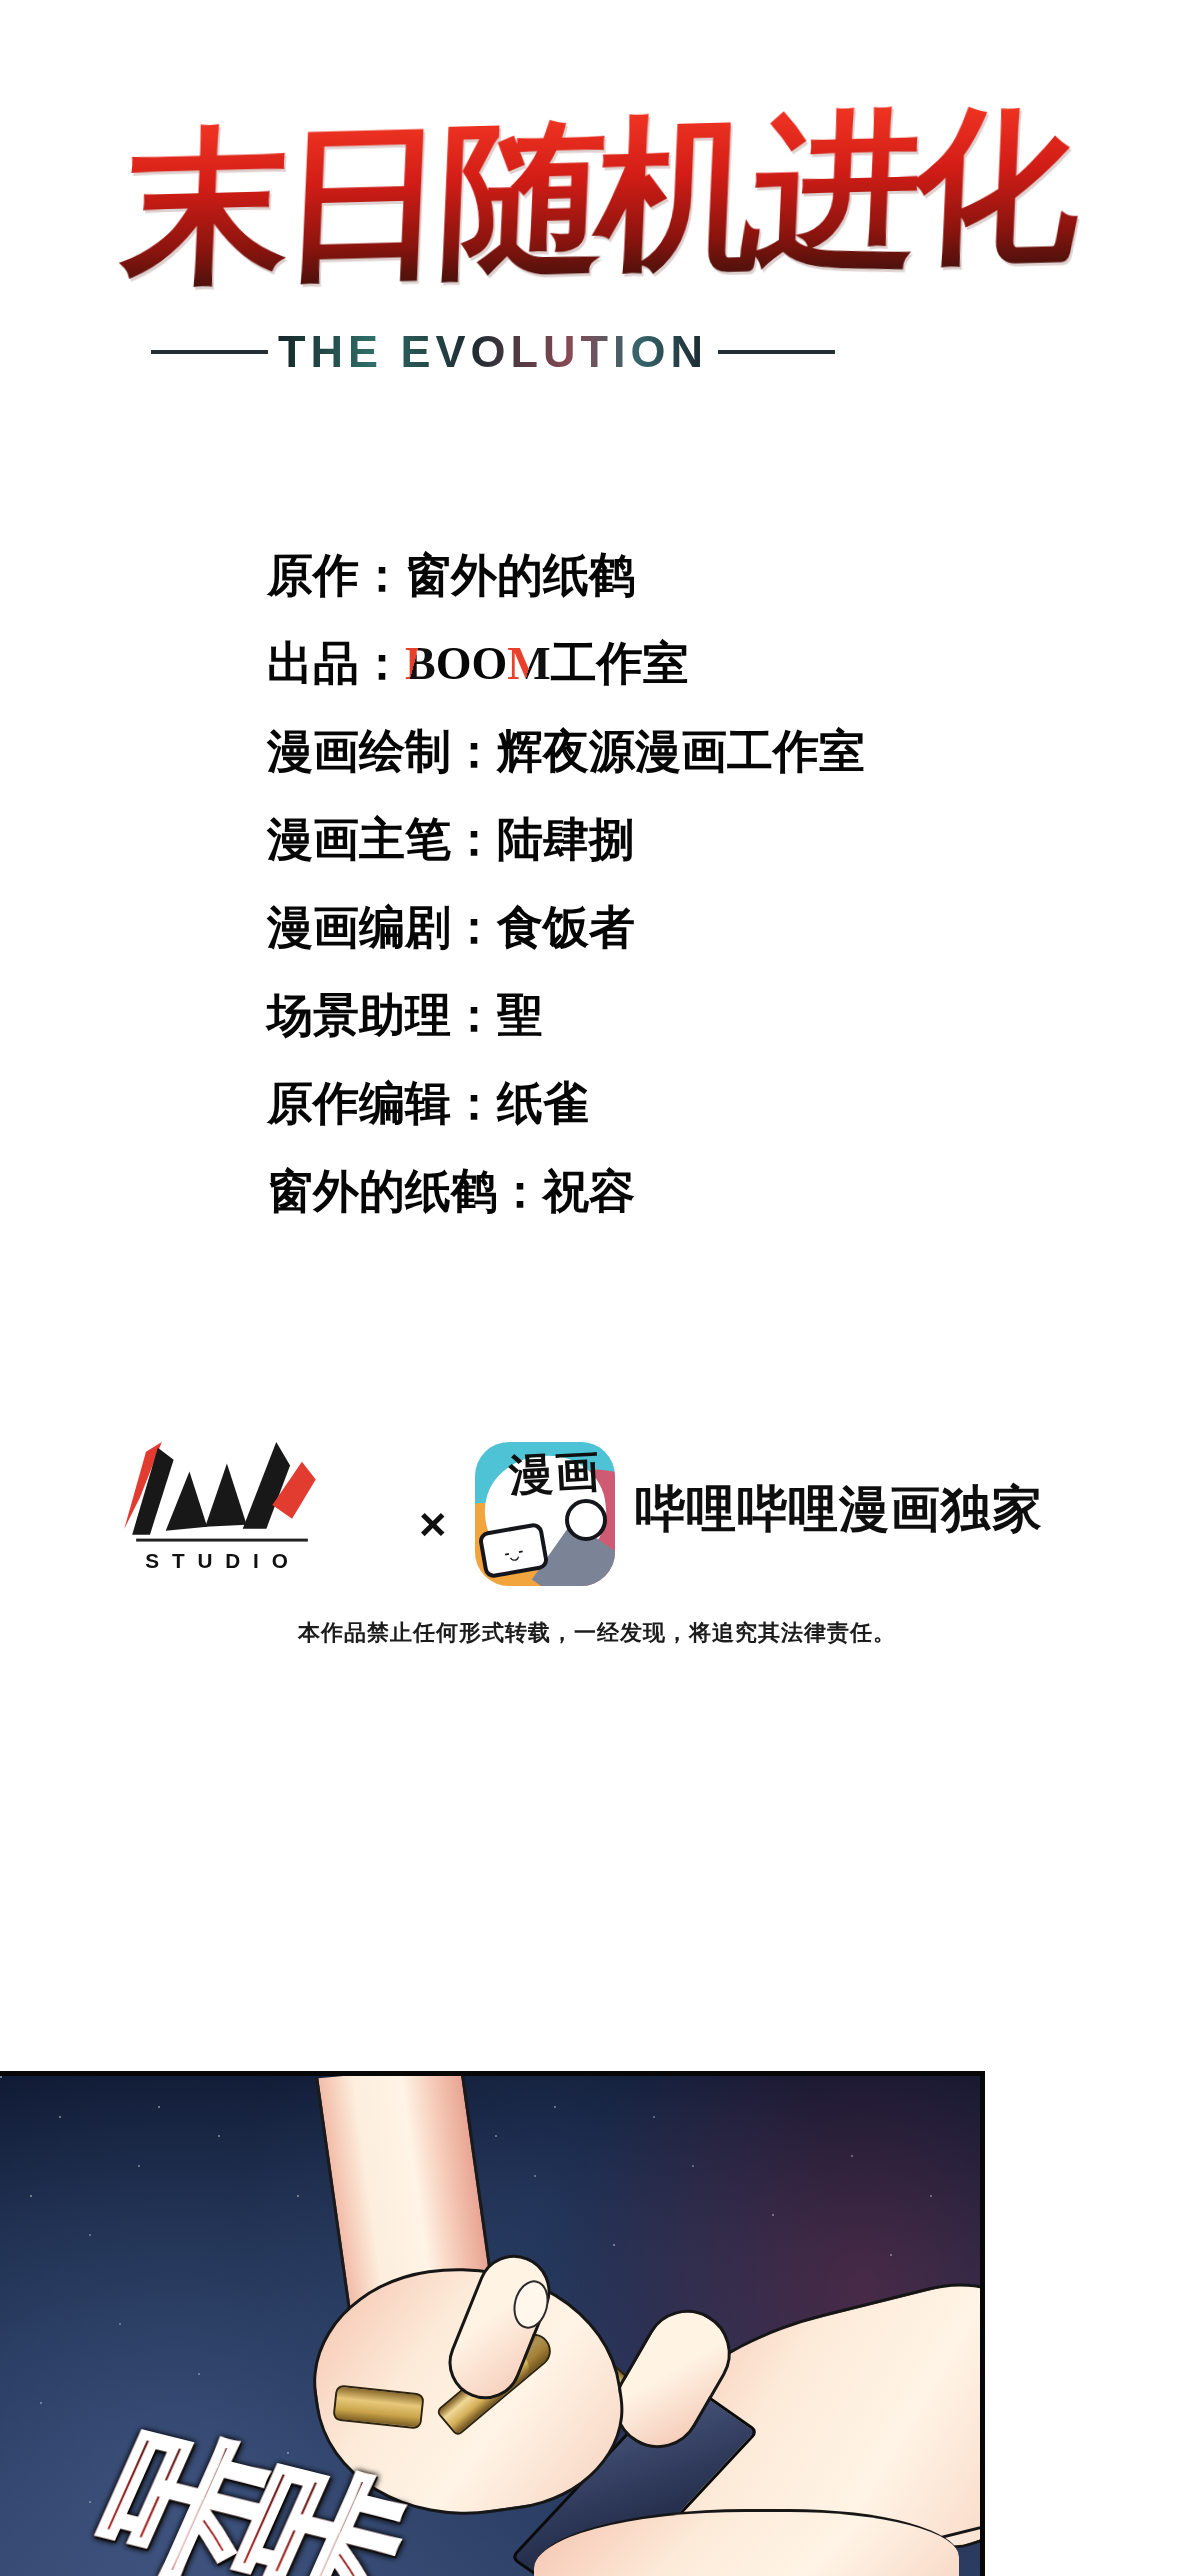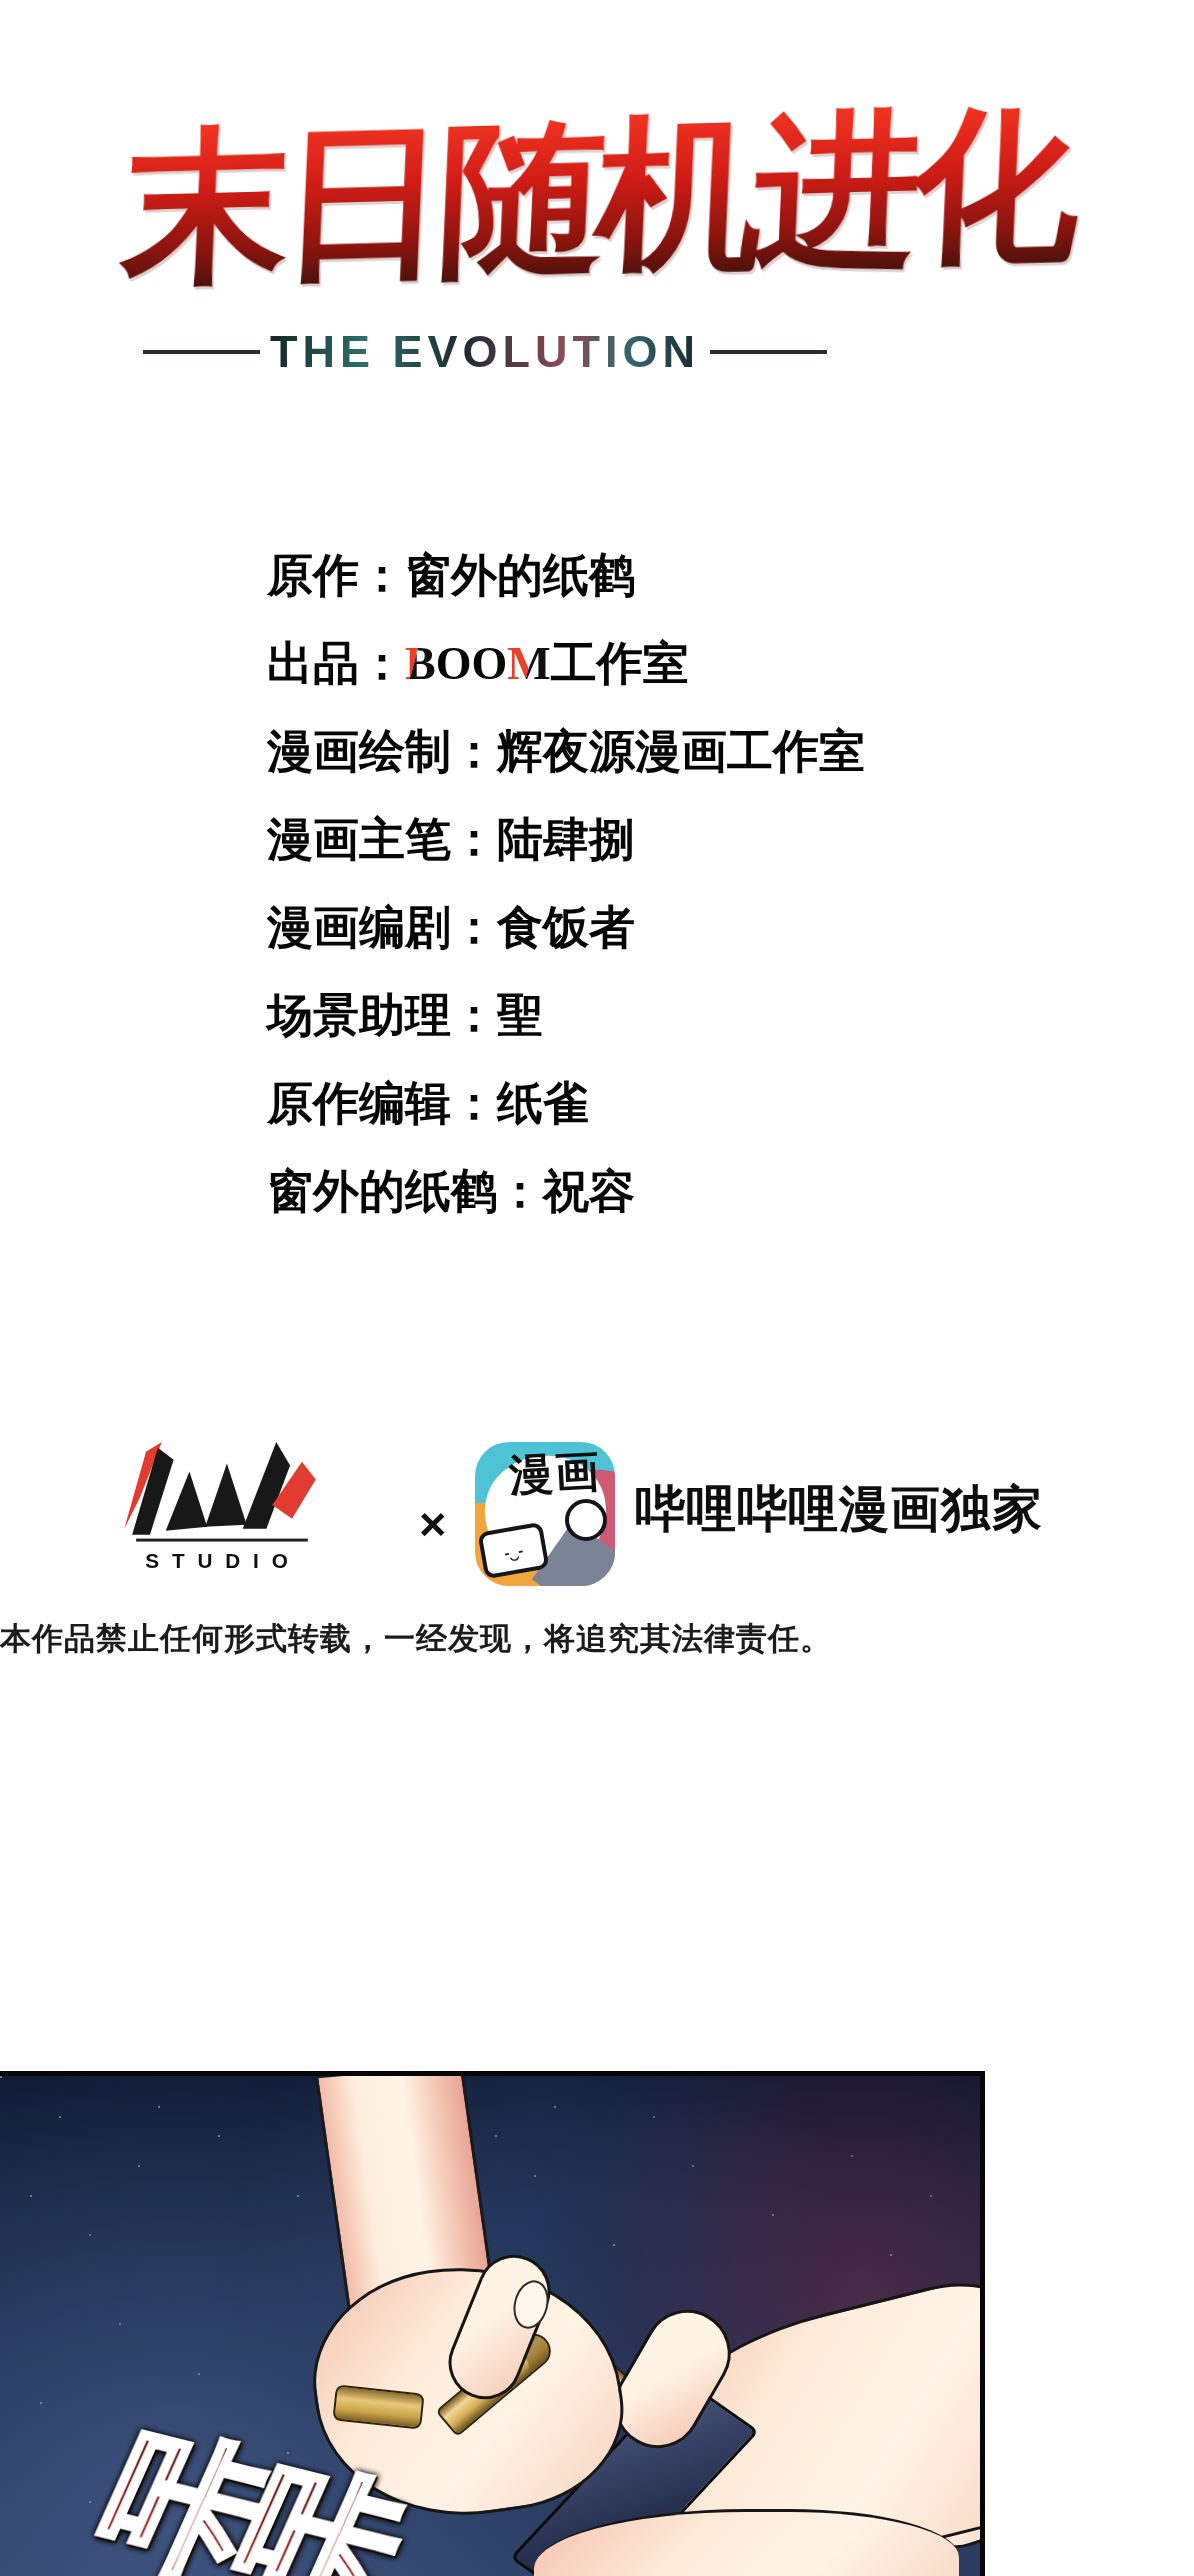--- a/index.html
+++ b/index.html
@@ -14,21 +14,21 @@
     position:absolute; top:107px; left:0; width:1194px; text-align:center;
     font-family:"Liberation Serif", serif; font-weight:900;
     font-size:166px; letter-spacing:-8px; line-height:1.1;
     transform:rotate(-1.5deg) skewX(-4deg);
     background:linear-gradient(180deg,#f03422 4%,#d21d16 38%,#8c140e 72%,#3d100b 98%);
     -webkit-background-clip:text; background-clip:text; color:transparent;
     filter:drop-shadow(2px 3px 0 rgba(70,5,0,0.18));
     white-space:nowrap;
   }
   .subtitle-row {
-    position:absolute; top:326px; left:4px; width:962px;
+    position:absolute; top:326px; left:12px; width:962px;
     display:flex; align-items:center; justify-content:center; gap:10px;
   }
   .subtitle-dash { width:117px; height:4px; background:#242f36; }
   .subtitle-text {
     font-size:45px; font-weight:600; letter-spacing:5px;
     background:linear-gradient(90deg,#152528 0%,#2f6f68 22%,#1d2b31 45%,#8a4a55 68%,#35656b 84%,#1a262c 100%);
     -webkit-background-clip:text; background-clip:text; color:transparent;
   }
 
   
@@ -74,22 +74,22 @@
     border:4px solid #15151c; border-radius:10px; transform:rotate(-10deg);
     display:flex; align-items:center; justify-content:center;
     font-size:15px; font-weight:700; color:#15151c;
   }
   .bili-text {
     position:absolute; left:635px; top:1476px; font-size:50px; font-weight:900;
     color:#0e0e0e; letter-spacing:1px; white-space:nowrap;
     font-family:"Liberation Sans", sans-serif;
   }
   .disclaimer {
-    position:absolute; left:0; top:1618px; width:1194px; 
-    font-size:31px; font-weight:700; color:#1c1c1c; letter-spacing:1px;
+    position:absolute; left:0; top:1618px; width:1194px; text-align:center;
+    font-size:22px; font-weight:700; color:#1c1c1c; letter-spacing:1px;
   }
 
   
   .panel {
     position:absolute; left:0; top:2071px; width:985px; height:505px;
     border-top:5px solid #070707; border-right:5px solid #070707;
     overflow:hidden;
     background:
       radial-gradient(circle at 88% 42%, rgba(150,45,70,0.38), rgba(150,45,70,0) 34%),
       radial-gradient(circle at 18% 85%, rgba(90,115,165,0.45), rgba(90,115,165,0) 55%),

